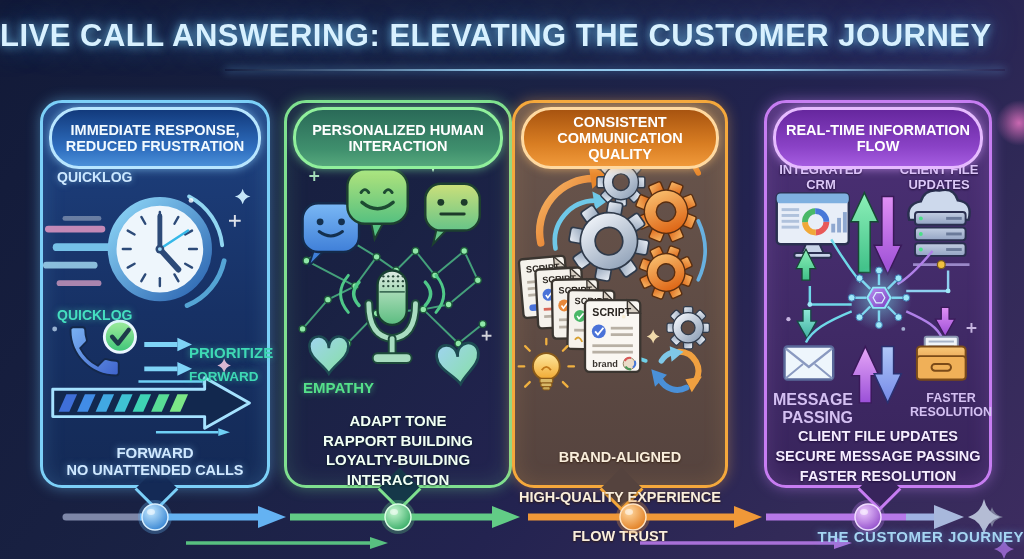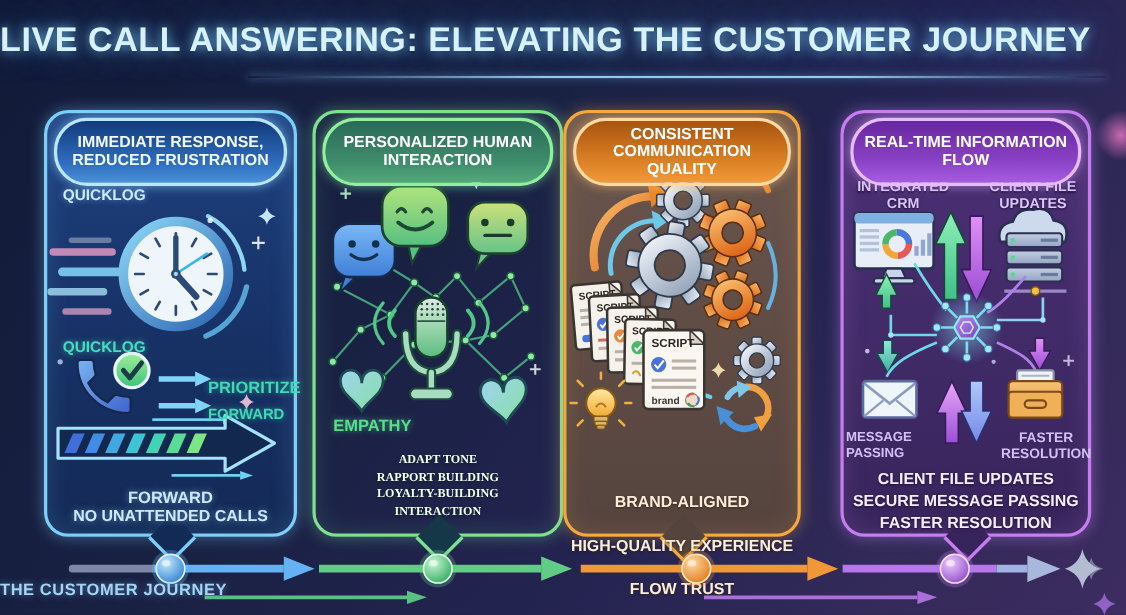--- a/index.html
+++ b/index.html
@@ -32,31 +32,31 @@
   .art{position:absolute;inset:0;z-index:1;}
   .lbl{position:absolute;font-weight:800;z-index:2;}
   .ftr{position:absolute;left:2px;right:2px;text-align:center;font-weight:800;z-index:2;line-height:1.0;}
   .ql1{left:14px;top:66px;font-size:14px;color:#cfe9ff;text-shadow:0 0 6px rgba(140,210,255,.6);}
   .ql2{left:14px;top:204px;font-size:14px;color:#45dfc0;text-shadow:0 0 6px rgba(80,230,190,.6);}
   .pz{left:146px;top:241px;font-size:15px;color:#3ed9b5;text-shadow:0 0 6px rgba(70,220,180,.55);}
   .fw{left:146px;top:266px;font-size:13.5px;color:#3ed9b5;text-shadow:0 0 6px rgba(70,220,180,.55);}
   .f1a{top:342px;font-size:15px;color:#cfe8ff;text-shadow:0 0 7px rgba(140,205,255,.6);}
   .f1b{top:360px;font-size:14.5px;color:#cfe8ff;text-shadow:0 0 7px rgba(140,205,255,.6);}
   .emp{left:16px;top:276px;font-size:15px;color:#55e08a;text-shadow:0 0 6px rgba(90,230,150,.6);}
-  .f2 span{display:block;font-size:11px;color:#f2fff5;text-shadow:0 1px 2px rgba(0,30,20,.7);margin-bottom:4.5px;font-family:Liberation Serif, serif;}
+  .f2 span{display:block;font-size:15px;color:#f2fff5;text-shadow:0 1px 2px rgba(0,30,20,.7);margin-bottom:4.5px;}
   .f2{top:310px;}
   .f3 span{display:block;font-size:14.5px;color:#f9eedc;text-shadow:0 1px 2px rgba(50,25,5,.8);margin-bottom:5.5px;margin-top:25px;}
   .f3{top:322px;}
   .f4 span{display:block;font-size:14.5px;color:#f5edff;text-shadow:0 1px 2px rgba(25,5,50,.8);margin-bottom:5.5px;}
   .f4{top:326px;}
   .crm{left:4px;width:100px;top:60px;text-align:center;font-size:13px;line-height:1.15;color:#dcc8f8;text-shadow:0 1px 2px rgba(20,5,40,.8);}
   .cfu{left:124px;width:96px;top:60px;text-align:center;font-size:13px;line-height:1.15;color:#dcc8f8;text-shadow:0 1px 2px rgba(20,5,40,.8);}
-  .msg{left:2px;width:84px;top:288px;text-align:left;font-size:12px;line-height:1.15;color:#d4c0f2;}
+  .msg{left:2px;width:84px;top:288px;text-align:right;font-size:16px;line-height:1.15;color:#d4c0f2;}
   .fst{left:142px;width:84px;top:288px;text-align:center;font-size:12.5px;line-height:1.15;color:#d4c0f2;}
-  .journey{position:absolute;top:528px;left:0;right:0;text-align:left;font-weight:800;font-size:15px;
+  .journey{position:absolute;top:528px;left:0;right:0;text-align:right;font-weight:800;font-size:15px;
     color:#a5d5f2;letter-spacing:.5px;text-shadow:0 0 7px rgba(110,180,240,.6);z-index:4;}
   .tlwrap{position:absolute;left:0;top:495px;width:1024px;height:64px;z-index:2;}
   .glow-pink{position:absolute;right:-18px;top:100px;width:46px;height:46px;border-radius:50%;
     background:radial-gradient(circle,rgba(240,120,200,.8),rgba(240,120,200,0) 70%);}
 </style>
 </head>
 <body>
 
 <div id="stage">
 

